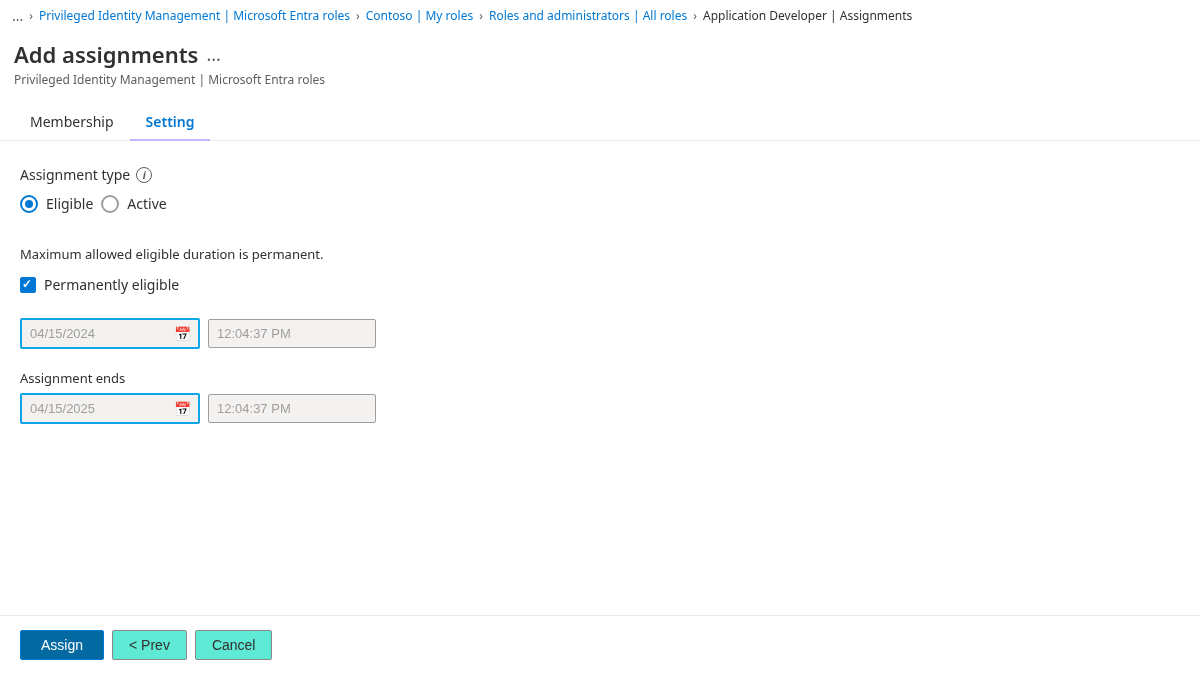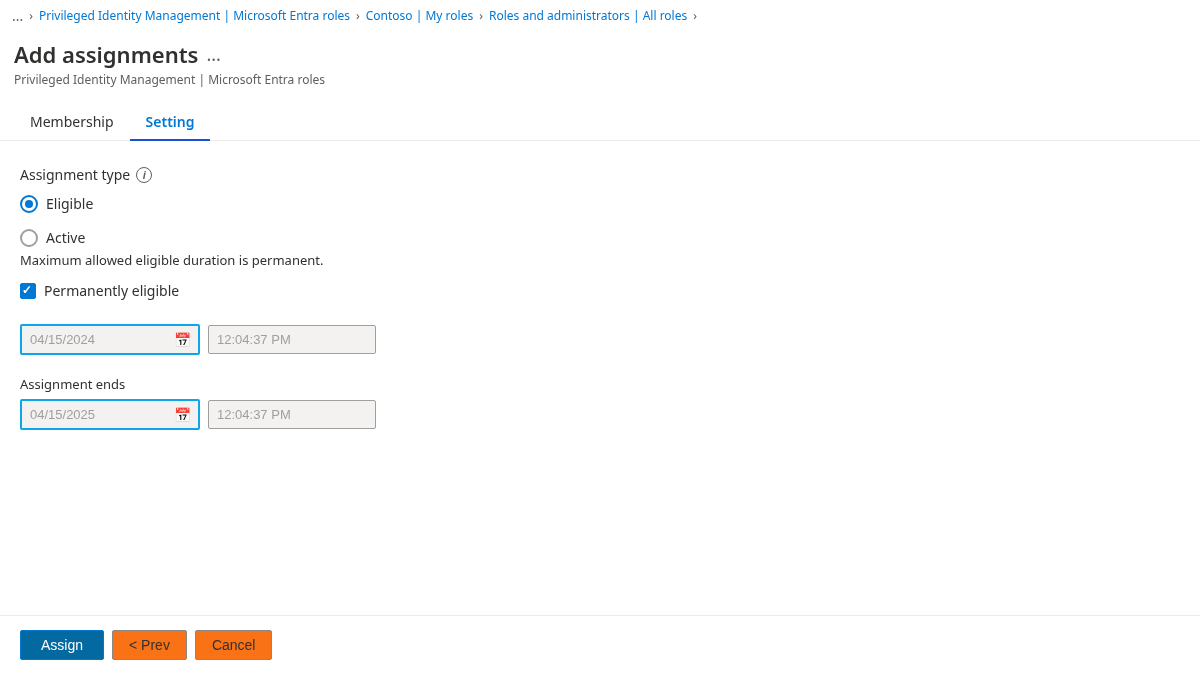--- a/index.html
+++ b/index.html
@@ -80,21 +80,21 @@
       padding: 8px 16px;
       font-size: 14px;
       cursor: pointer;
       color: #323130;
       border-bottom: 2px solid transparent;
       margin-bottom: -1px;
       user-select: none;
     }
     .tab.active {
       color: #0078d4;
-      border-bottom: 2px solid #1d4ed8;
+      border-bottom: 2px solid #c4b5fd;
       font-weight: 600;
     }
 
     
     .main-content {
       flex: 1;
       padding: 24px 20px;
     }
 
     
@@ -116,23 +116,23 @@
       border-radius: 50%;
       font-size: 10px;
       color: #605e5c;
       cursor: pointer;
       font-style: italic;
       font-weight: bold;
     }
 
     .radio-group {
       display: flex;
-      flex-direction: column;
-      gap: 15px;
-      margin-bottom: 4px;
+      flex-direction: row;
+      gap: 8px;
+      margin-bottom: 32px;
     }
     .radio-item {
       display: flex;
       align-items: center;
       gap: 8px;
       cursor: pointer;
     }
     .radio-input {
       appearance: none;
       -webkit-appearance: none;
@@ -261,41 +261,42 @@
       background: #0369a1;
       color: white;
       border: 1px solid #0078d4;
       padding: 6px 20px;
       font-size: 14px;
       border-radius: 2px;
       cursor: pointer;
       font-weight: 400;
     }
     .btn-secondary {
-      background: #f97316;
+      background: #5eead4;
       color: #323130;
       border: 1px solid #8a8886;
       padding: 6px 16px;
       font-size: 14px;
       border-radius: 2px;
       cursor: pointer;
     }
   </style>
 </head>
 <body>
 
 <nav class="breadcrumb">
   <span class="breadcrumb-dots">...</span>
   <span class="breadcrumb-sep">›</span>
   <a class="breadcrumb-link">Privileged Identity Management | Microsoft Entra roles</a>
   <span class="breadcrumb-sep">›</span>
   <a class="breadcrumb-link">Contoso | My roles</a>
   <span class="breadcrumb-sep">›</span>
   <a class="breadcrumb-link">Roles and administrators | All roles</a>
   <span class="breadcrumb-sep">›</span>
+  <span class="breadcrumb-current">Application Developer | Assignments</span>
 </nav>
 
 <div class="page-header">
   <div class="page-title-row">
     <h1 class="page-title">Add assignments</h1>
     <span class="page-title-dots">...</span>
   </div>
   <div class="page-subtitle">Privileged Identity Management | Microsoft Entra roles</div>
 </div>
 

